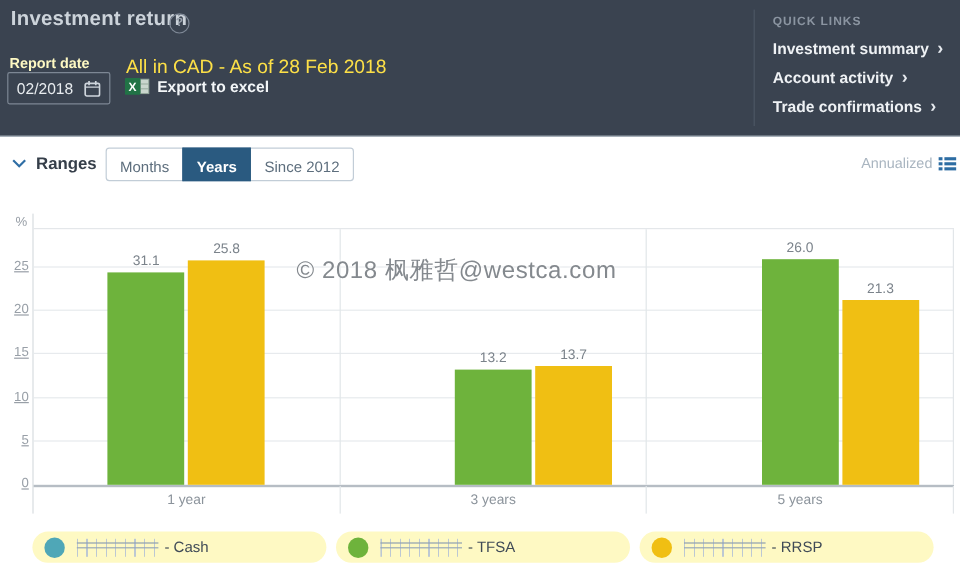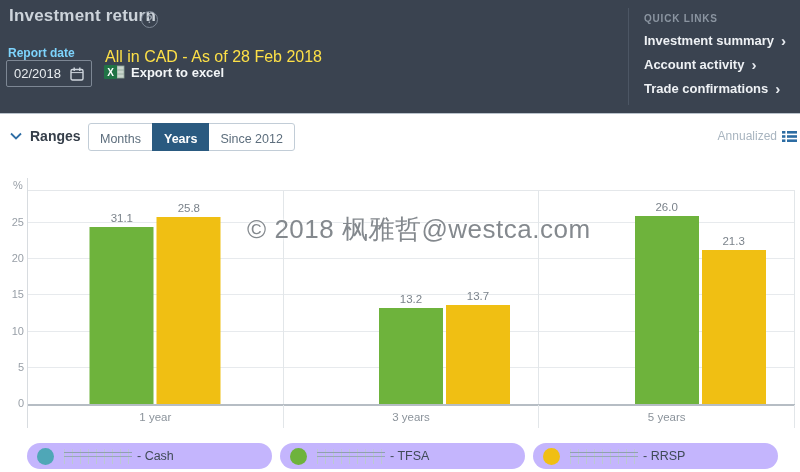--- a/index.html
+++ b/index.html
@@ -7,21 +7,21 @@
         font-family:"Liberation Sans",sans-serif;}
 
   
   .topbar{position:absolute;left:0;top:0;width:800px;height:113px;background:#3a4350;
           border-bottom:1px solid #b9c2cb;}
   .page-title{position:absolute;left:9px;top:6px;margin:0;font-size:17px;font-weight:600;
               color:#ccd3da;letter-spacing:.2px;}
   .help{position:absolute;left:141px;top:11px;width:15px;height:15px;border:1px solid #7e8896;
         border-radius:50%;color:#9aa3ae;font-size:10px;font-weight:700;text-align:center;
         line-height:15px;cursor:pointer;}
-  .rd-label{position:absolute;left:8px;top:46px;font-size:12px;font-weight:700;color:#7dd3fc;}
+  .rd-label{position:absolute;left:8px;top:46px;font-size:12px;font-weight:700;color:#fef9c3;}
   .date-box{position:absolute;left:6px;top:60px;width:86px;height:27px;border:1px solid #7d8794;
             border-radius:2px;display:flex;align-items:center;justify-content:space-between;
             padding:0 7px;box-sizing:border-box;color:#e8ecef;font-size:13px;cursor:pointer;}
   .asof{position:absolute;left:105px;top:48px;font-size:16px;color:#fde047;}
   .export{position:absolute;left:104px;top:64px;display:flex;align-items:center;gap:6px;
           color:#f2f5f7;font-size:13px;font-weight:700;cursor:pointer;}
   .quick-links{position:absolute;left:628px;top:8px;height:97px;border-left:1px solid #4c5664;
                padding-left:15px;width:160px;}
   .ql-title{margin:5px 0 2px;font-size:10px;font-weight:700;color:#8b95a1;letter-spacing:.8px;}
   .ql-link{margin-top:9px;font-size:13px;font-weight:700;color:#eef1f4;cursor:pointer;
@@ -42,36 +42,36 @@
               cursor:pointer;}
   .annualized span{font-size:12px;color:#a9b5c0;}
 
   
   .yaxis-line{position:absolute;left:27px;top:178px;width:1px;height:250px;background:#d8dce0;}
   .ylabel{position:absolute;left:13px;top:179px;font-size:11px;color:#989fa7;}
   .plot{position:absolute;left:28px;top:190px;width:767px;height:213px;
         border-top:1px solid #e4e7ea;border-bottom:2px solid #b6bdc4;display:flex;}
   .gridline{position:absolute;left:0;width:100%;height:1px;background:#e7eaed;z-index:0;}
   .ytick{position:absolute;width:18px;text-align:right;font-size:11px;color:#989fa7;
-         height:12px;line-height:12px;}
+         height:12px;line-height:12px;text-decoration:underline;}
   .group{flex:1;position:relative;border-right:1px solid #e2e6e9;height:100%;z-index:1;}
   .bars{position:absolute;bottom:0;left:50%;transform:translateX(-50%);height:100%;
         display:flex;align-items:flex-end;gap:3px;}
   .slot{width:64px;height:100%;position:relative;}
   .bar{position:absolute;bottom:0;left:0;width:100%;}
   .vlabel{position:absolute;left:0;width:100%;text-align:center;font-size:11.5px;color:#7b838b;}
   .xband{position:absolute;left:28px;top:405px;width:767px;height:23px;display:flex;}
   .xcell{flex:1;border-right:1px solid #e2e6e9;text-align:center;font-size:11.5px;
          color:#8b939b;padding-top:6px;box-sizing:border-box;}
-  .watermark{position:absolute;left:247px;top:212px;font-size:26px;color:#84898e;z-index:3;
+  .watermark{position:absolute;left:247px;top:212px;font-size:20px;color:#84898e;z-index:3;
              letter-spacing:.5px;text-shadow:0 0 5px rgba(255,255,255,.95),0 0 2px rgba(255,255,255,.9);}
 
   
   .legend{position:absolute;left:27px;top:443px;display:flex;gap:8px;}
-  .pill{width:245px;height:26px;border-radius:13px;background:#c4b5fd;display:flex;
+  .pill{width:245px;height:26px;border-radius:13px;background:#fef9c3;display:flex;
         align-items:center;padding-left:10px;box-sizing:border-box;cursor:pointer;}
   .dot{width:17px;height:17px;border-radius:50%;flex:0 0 auto;}
   .redacted{margin-left:10px;width:68px;height:15px;
     background:
       linear-gradient(#8fa0b0,#8fa0b0) 0 3px / 100% 1px no-repeat,
       linear-gradient(#98a8b7,#98a8b7) 0 7px / 100% 1px no-repeat,
       repeating-linear-gradient(90deg,#bcc8d3 0 1px,rgba(0,0,0,0) 1px 8px);}
   .plabel{margin-left:5px;font-size:12.5px;color:#404b57;}
 </style>
 </head>

